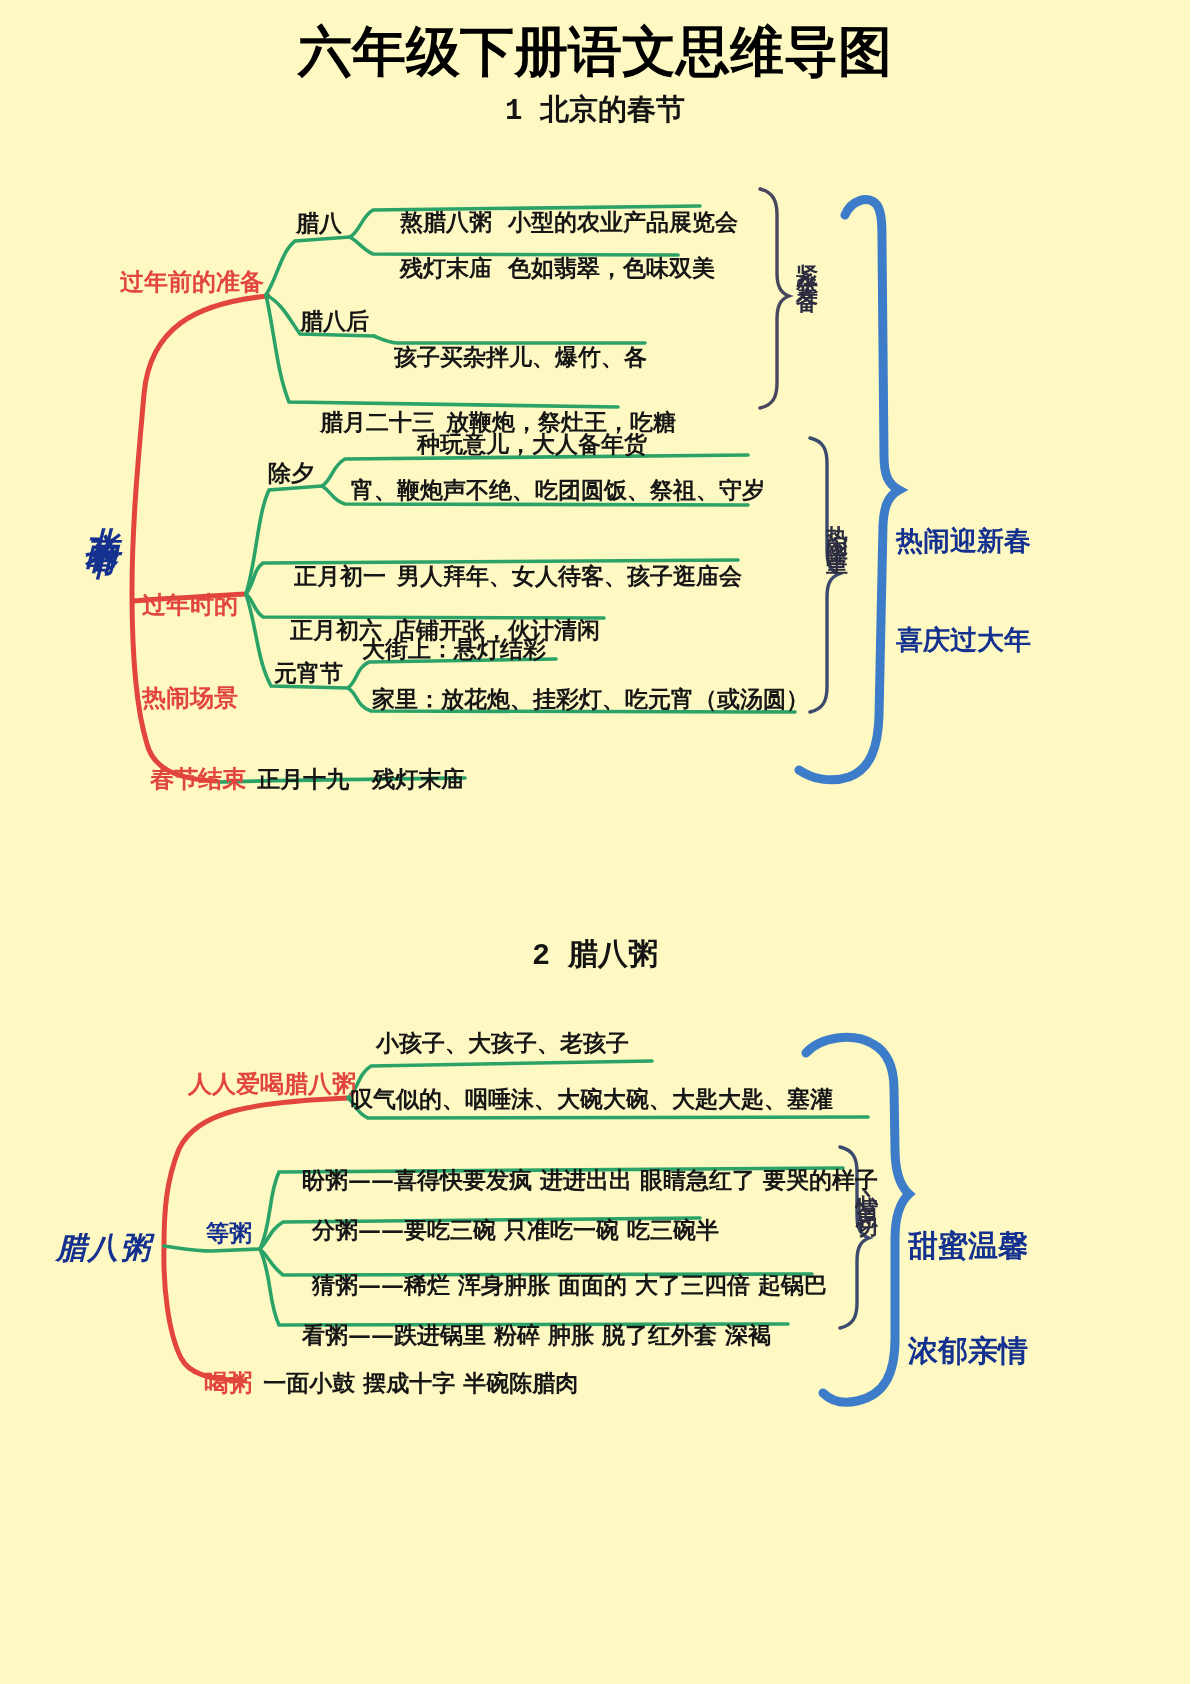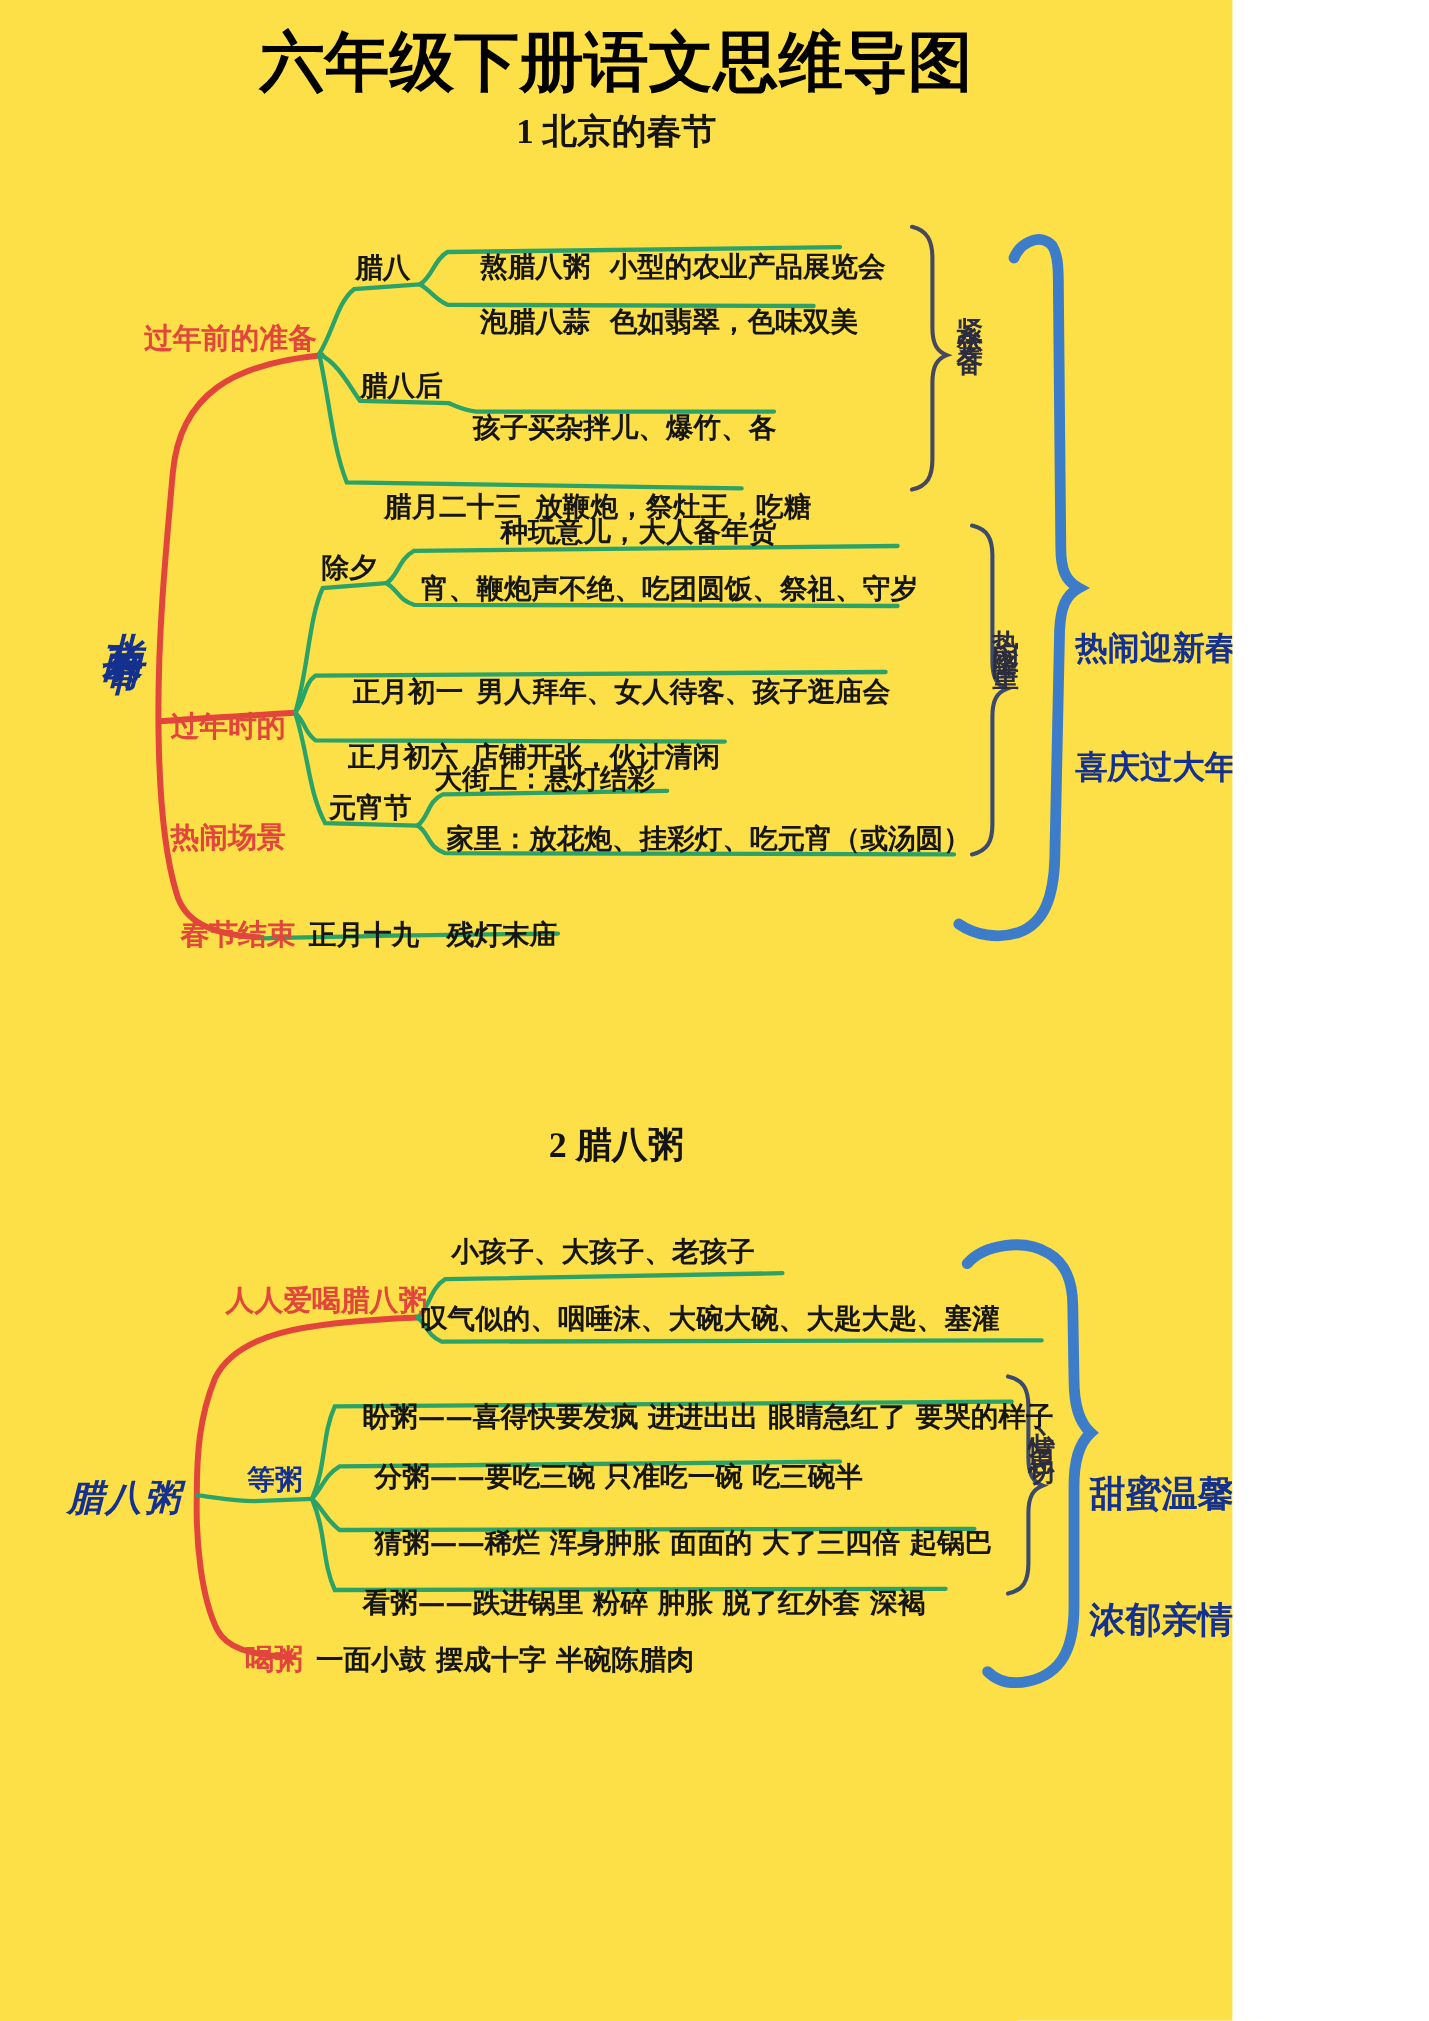--- a/index.html
+++ b/index.html
@@ -1,28 +1,28 @@
 <!DOCTYPE html>
 <html><head>
 <meta charset="utf-8">
 <style>
   html,body{margin:0;padding:0;background:#ffffff;}
   #canvas{
-    position:relative;width:1027px;height:1684px;background:#fde047;overflow:hidden;
+    position:relative;width:1190px;height:1684px;background:#fef9c3;overflow:hidden;
     font-family:"DejaVu Sans","Liberation Sans",sans-serif;color:#141414;
   }
   .abs{position:absolute;white-space:pre;}
   #wires{position:absolute;left:0;top:0;width:1191px;height:1684px;}
   path.red{stroke:#e2453c;stroke-width:5;fill:none;stroke-linecap:round;}
   path.green{stroke:#2ba368;stroke-width:3.6;fill:none;stroke-linecap:round;}
   path.brace-d{stroke:#474760;stroke-width:3.4;fill:none;stroke-linecap:round;}
   path.brace-n{stroke:#3c4a6e;stroke-width:3.4;fill:none;stroke-linecap:round;}
   path.brace-b{stroke:#3d7cc9;stroke-width:9;fill:none;stroke-linecap:round;}
   .title{left:0;top:16px;width:100%;text-align:center;font-size:54px;font-weight:800;color:#000;}
-  .h-serif{font-family:Liberation Serif, serif;font-weight:800;}
+  .h-serif{font-family:Liberation Mono, monospace;font-weight:800;}
   .heading{left:0;width:100%;text-align:center;font-size:29px;}
   .content{font-size:23px;font-weight:600;color:#161616;font-family:"DejaVu Serif","Liberation Serif",serif;}
   .lbl{font-weight:800;}
   .gapped{margin-right:16px;}
   .gapped-s{margin-right:11px;}
   .redlbl{font-size:24px;font-weight:800;color:#e2453c;}
   .bluebig{font-size:27px;line-height:33px;font-weight:800;color:#15318f;}
   .bluebig2{font-size:30px;line-height:35px;font-weight:800;color:#15318f;}
   .bluelbl{color:#15318f;}
   .root-text{font-size:32px;font-weight:800;color:#15318f;font-style:italic;}
@@ -83,21 +83,21 @@
   <div class="abs vert root-text ls-root" style="left:80px;top:502px">北京的春节</div>
 
   <div class="abs redlbl" style="left:120px;top:266px">过年前的准备</div>
 
   <div class="abs content lbl" style="left:296px;top:208px">腊八</div>
 
   <div class="abs content" style="left:368px;top:180px">
     <span class="lbl gapped">熬腊八粥</span><span>小型的农业产品展览会</span>
   </div>
   <div class="abs content" style="left:368px;top:226px">
-    <span class="lbl gapped">泡腊八蒜</span><span>色如翡翠，色味双美</span>
+    <span class="lbl gapped">残灯末庙</span><span>色如翡翠，色味双美</span>
   </div>
 
   <div class="abs content lbl" style="left:300px;top:306px">腊八后</div>
   <div class="abs content twoline" style="left:394px;top:284px">
     <div>孩子买杂拌儿、爆竹、各</div>
     <div>种玩意儿，大人备年货</div>
   </div>
 
   <div class="abs content" style="left:288px;top:380px">
     <span class="lbl gapped-s">腊月二十三</span><span>放鞭炮，祭灶王，吃糖</span>

